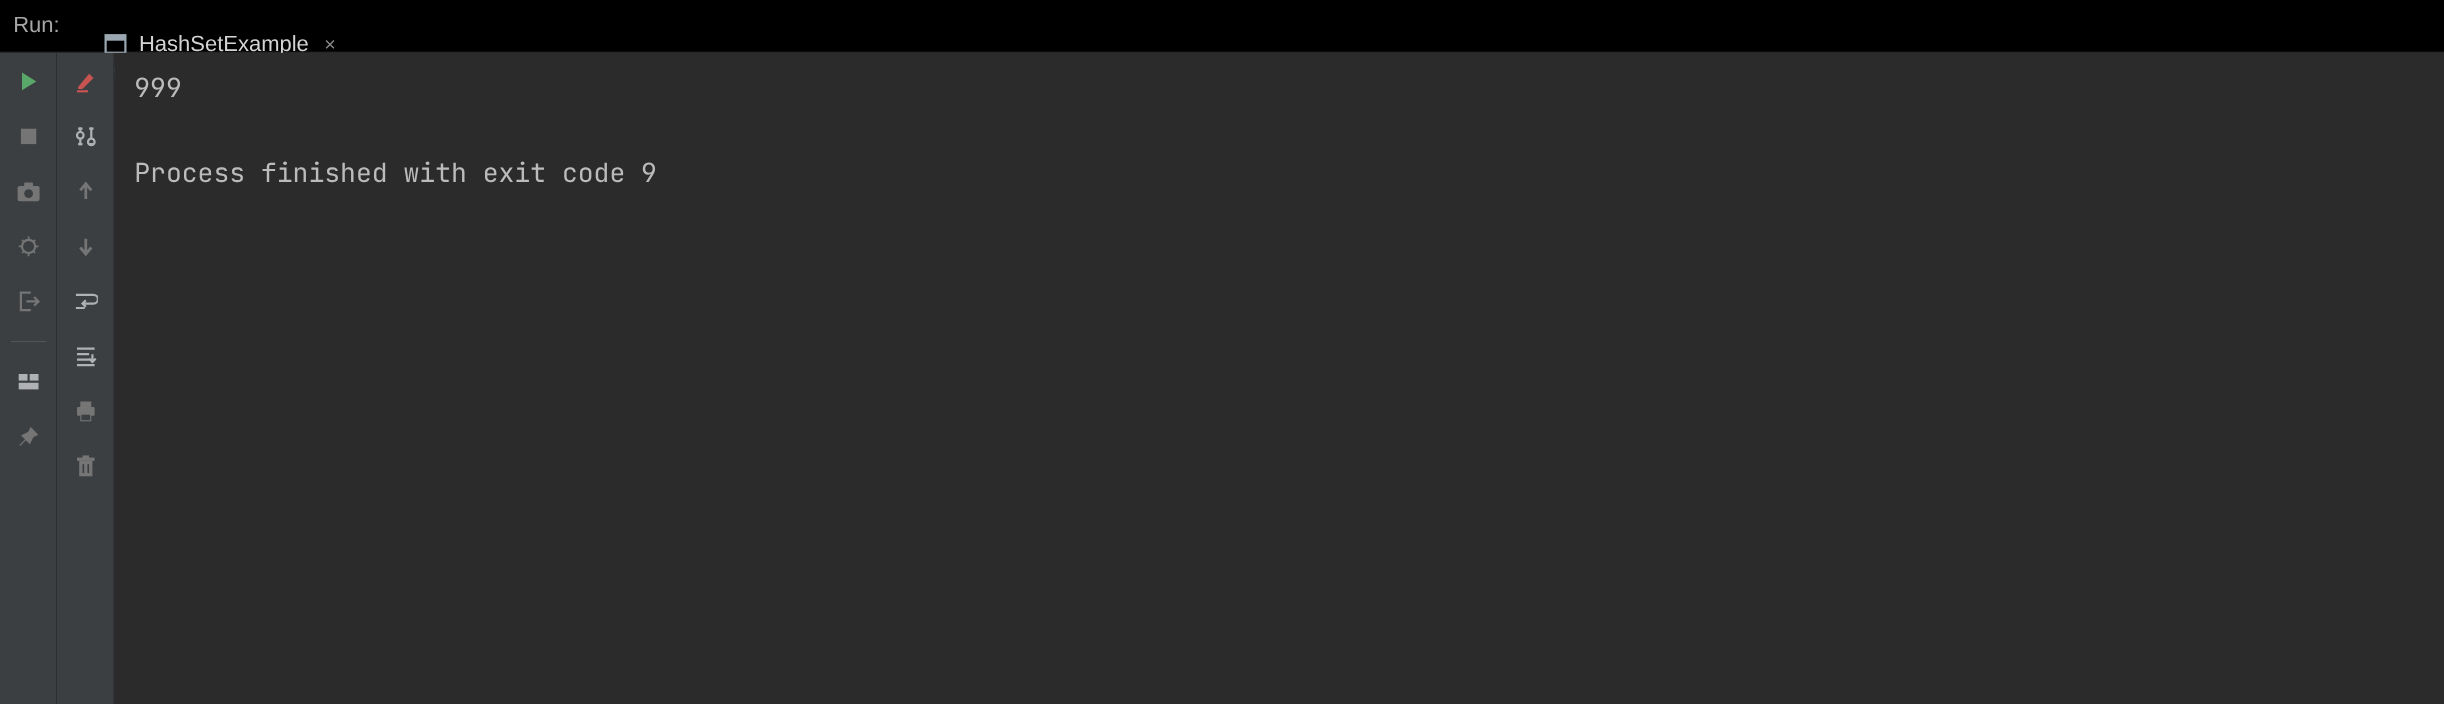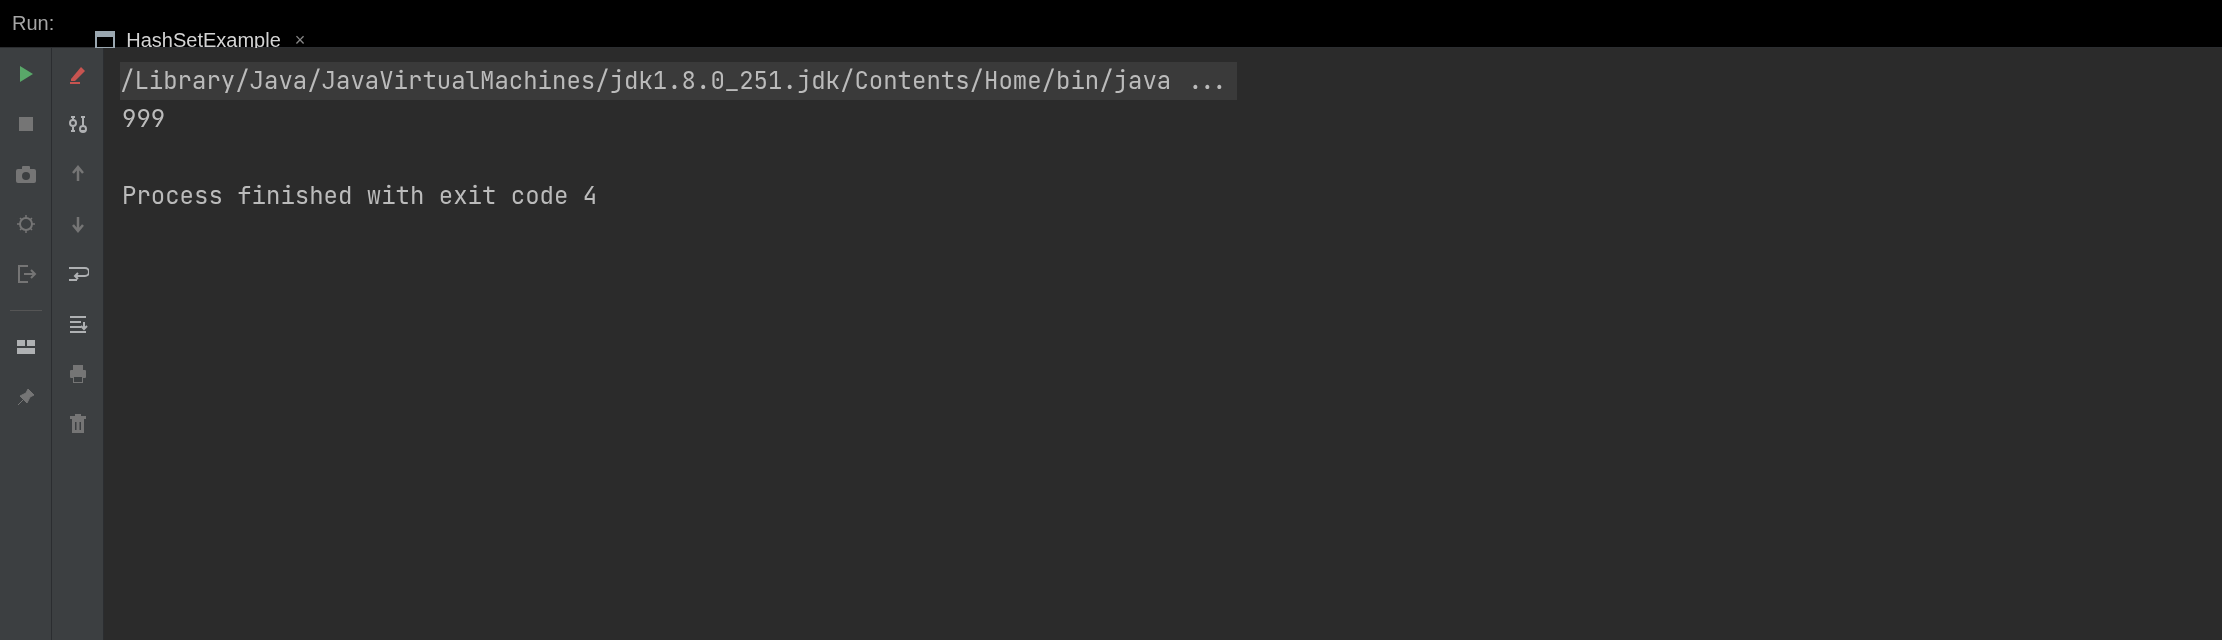--- a/index.html
+++ b/index.html
@@ -224,18 +224,17 @@
         <rect x="4" y="6" width="12" height="14" fill="#757575"></rect>
         <rect x="2" y="3" width="16" height="3" fill="#757575"></rect>
         <rect x="7" y="1" width="6" height="3" fill="#757575"></rect>
         <rect x="7" y="9" width="1.5" height="8" fill="#3c3f41"></rect>
         <rect x="11.5" y="9" width="1.5" height="8" fill="#3c3f41"></rect>
       </svg>
     </div>
   </div>
 
   <div class="console">
-    <div class="console-line highlighted-line">/Library/Java/JavaVirtualMachines/jdk1.8.0_251.jdk/Contents/Home/bin/java ...</div>
     <div class="console-line">999</div>
     <div class="console-line">&nbsp;</div>
-    <div class="console-line">Process finished with exit code 4</div>
+    <div class="console-line">Process finished with exit code 9</div>
   </div>
 </div>
 
 </body></html>

